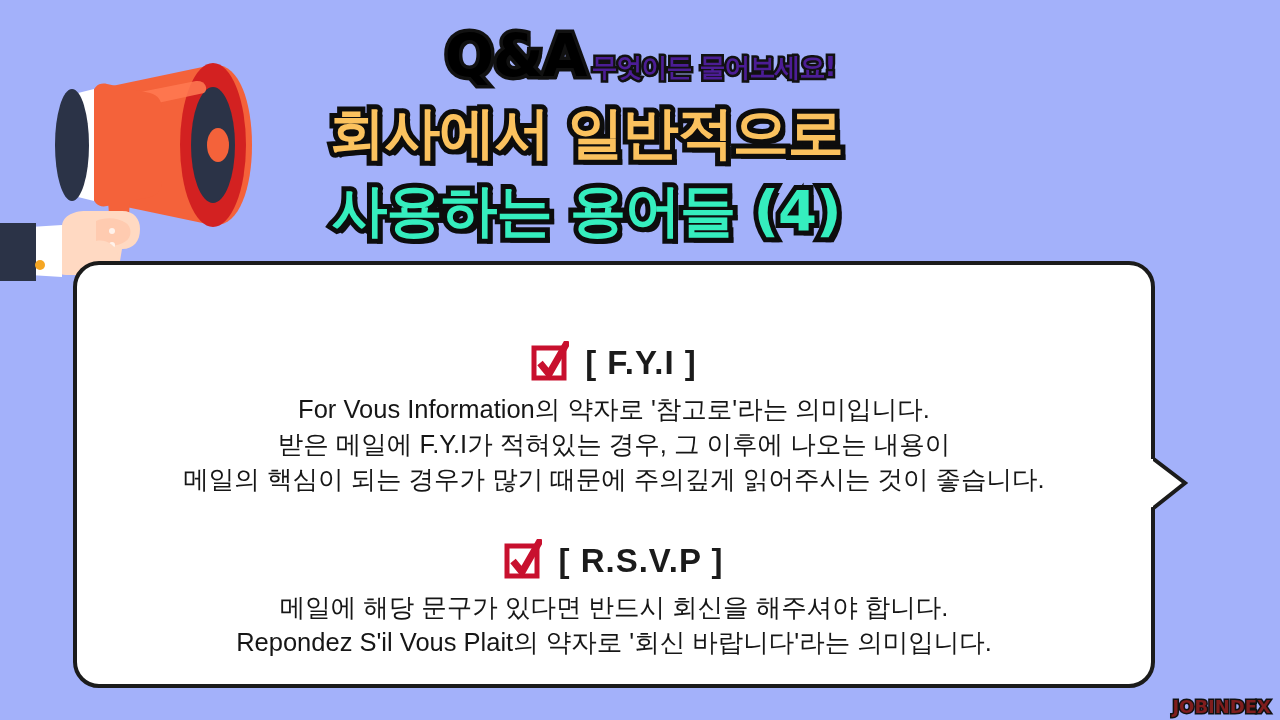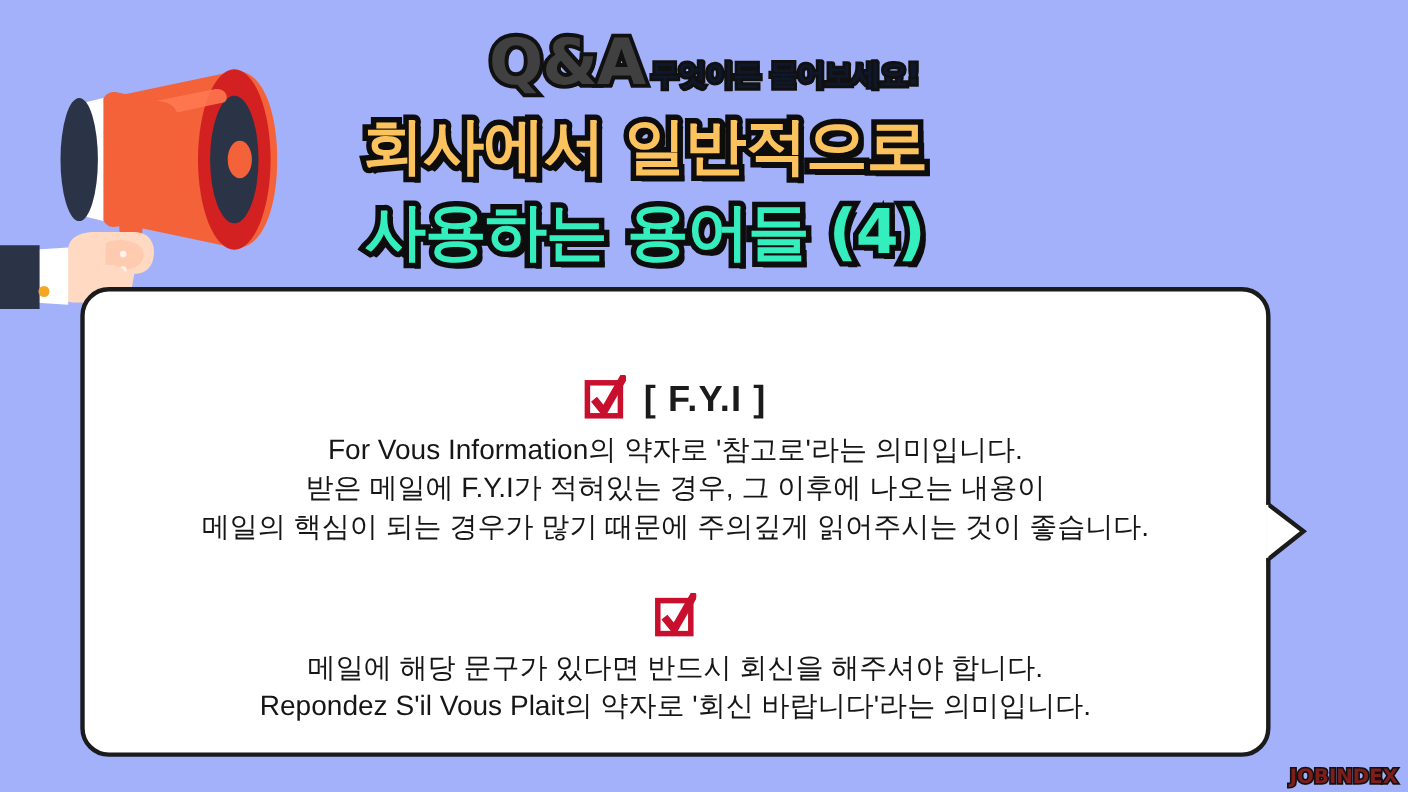--- a/index.html
+++ b/index.html
@@ -42,32 +42,32 @@
     left: 0;
     top: 22px;
     width: 1280px;
     text-align: center;
     white-space: nowrap;
   }
   .qa-main {
     font-size: 58px;
     font-weight: bold;
     font-family: "DejaVu Sans", sans-serif;
-    color: #404040;
+    color: #000000;
     letter-spacing: -1px;
     -webkit-text-stroke: 7px #111111;
     paint-order: stroke fill;
     text-shadow: 3px 3px 0 #111111;
     vertical-align: baseline;
   }
   .qa-sub {
     font-size: 26px;
     font-weight: bold;
     font-family: "DejaVu Sans", sans-serif;
-    color: #0f172a;
+    color: #4c1d95;
     -webkit-text-stroke: 5px #111111;
     paint-order: stroke fill;
     text-shadow: 2px 2px 0 #111111;
     margin-left: 5px;
     letter-spacing: -1px;
     vertical-align: baseline;
   }
 
   .title-line {
     position: absolute;
@@ -269,20 +269,21 @@
   </div>
 
   <div class="section section-2">
     <div class="term-head">
       <span class="check-icon">
         <svg width="38" height="40" viewBox="0 0 38 40" xmlns="http://www.w3.org/2000/svg">
           <rect x="3" y="7" width="30" height="30" fill="none" stroke="#c8102e" stroke-width="5"></rect>
           <path d="M9 22 L18 33 L37 0" fill="none" stroke="#c8102e" stroke-width="7" stroke-linecap="butt" stroke-linejoin="miter"></path>
         </svg>
       </span>
+      <span class="term-label">[ R.S.V.P ]</span>
     </div>
     <div class="body-lines">
       <div class="body-line">메일에 해당 문구가 있다면 반드시 회신을 해주셔야 합니다.</div>
       <div class="body-line">Repondez S'il Vous Plait의 약자로 '회신 바랍니다'라는 의미입니다.</div>
     </div>
   </div>
 
   <div class="watermark">JOBINDEX</div>
 
 </div>

